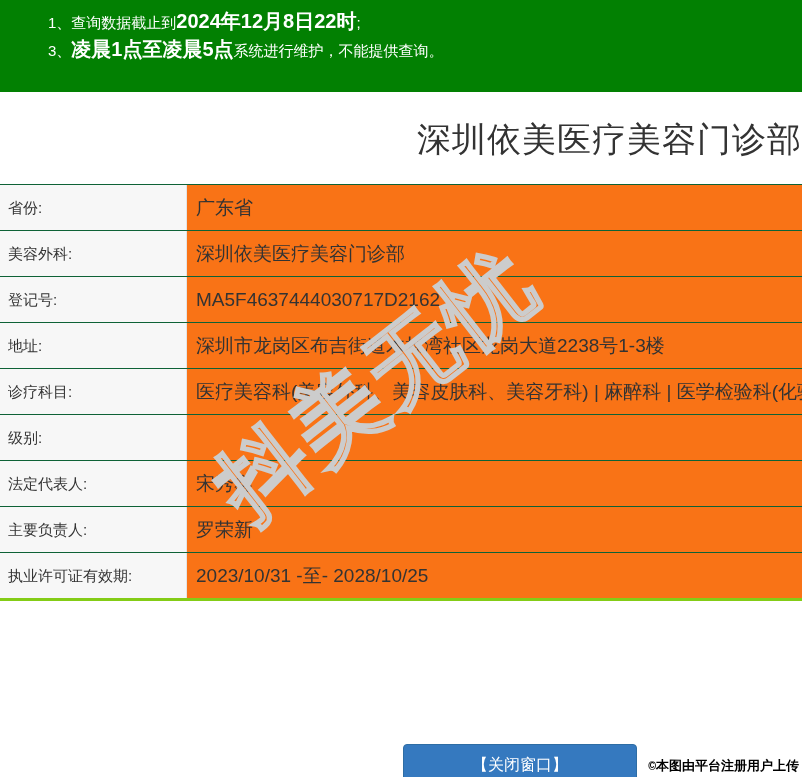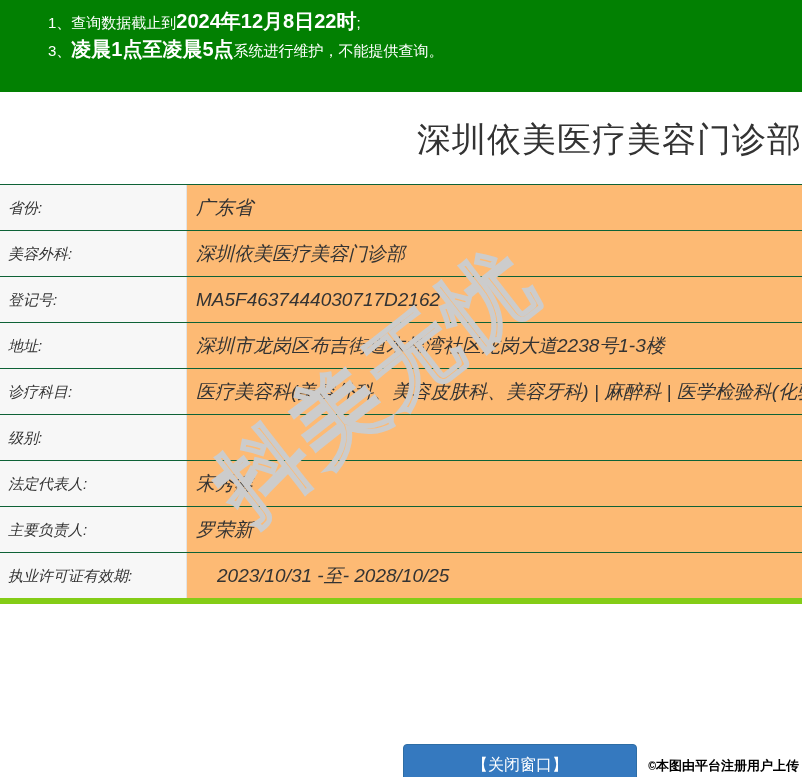--- a/index.html
+++ b/index.html
@@ -48,24 +48,23 @@
 
   
   .info-table {
     position: absolute; left: 0; top: 184px;
     width: 802px;
   }
   .info-row {
     display: flex;
     height: 45px;
     border-top: 1px solid #0e6236;
-    background: #fdba74;
-    font-style: italic;
+    background: #f97316;
   }
-  .info-row:last-child { border-bottom: 6px solid #84cc16; gap: 21px; }
+  .info-row:last-child { border-bottom: 3px solid #84cc16; }
   .cell-label {
     width: 187px;
     box-sizing: border-box;
     background: #f7f7f7;
     border-right: 1px solid #e4e4e4;
     padding-left: 8px;
     font-size: 15px;
     color: #333;
     line-height: 45px;
     white-space: nowrap;

